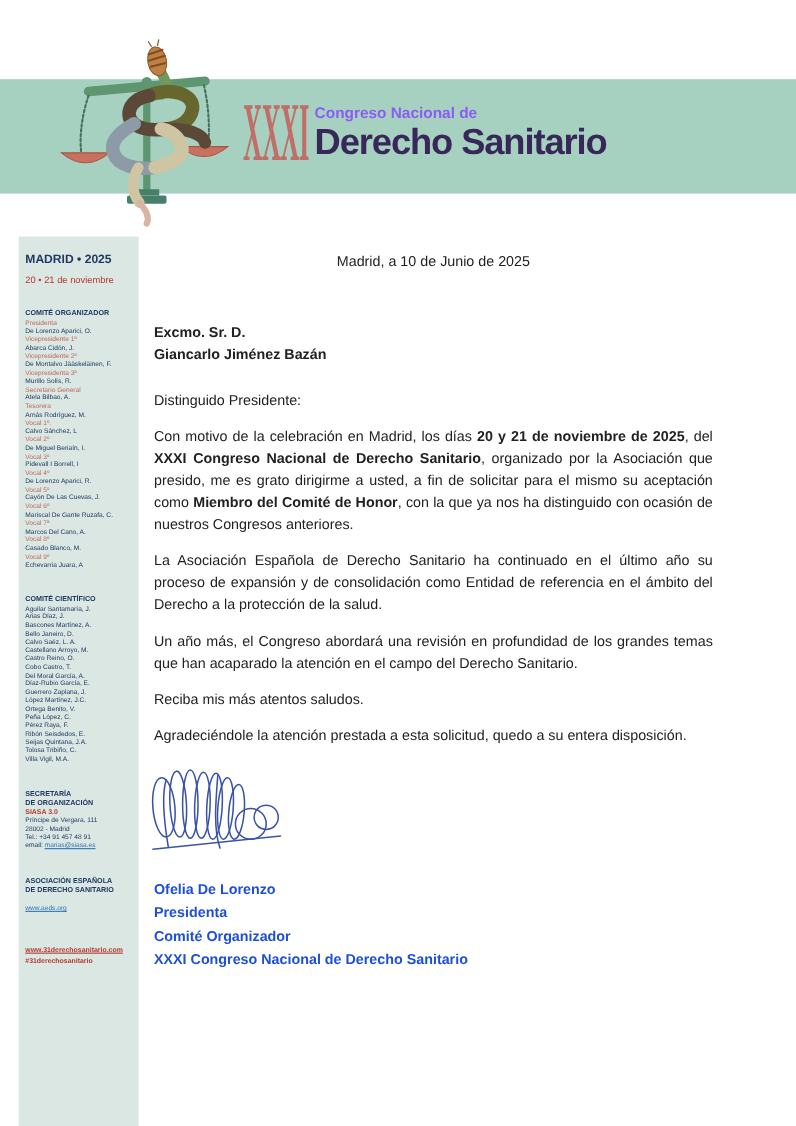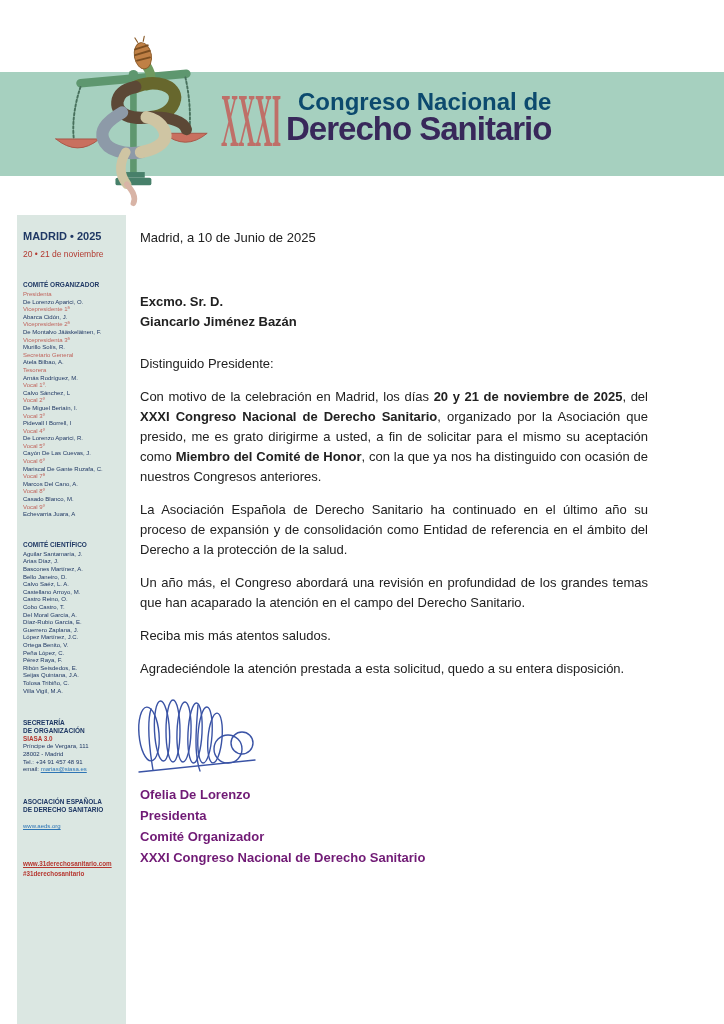--- a/index.html
+++ b/index.html
@@ -5,46 +5,46 @@
   html,body{margin:0;padding:0;background:#888;}
   .page{position:relative;width:724px;height:1024px;background:#ffffff;overflow:hidden;
         font-family:"Liberation Sans",sans-serif;}
   
   .band{position:absolute;left:0;top:72px;width:724px;height:104px;background:#a6d0bf;}
   .logo{position:absolute;left:54px;top:31px;width:156px;height:180px;}
   .congress-number{position:absolute;left:221px;top:90px;color:#bf6f68;
         font-family:"Liberation Serif",serif;font-weight:bold;font-size:76px;line-height:60px;
         display:inline-block;transform:scaleX(.32);transform-origin:0 0;letter-spacing:-2px;}
   .title-lines{position:absolute;left:286px;top:92px;}
-  .title-l1{color:#0c4a6e;font-weight:bold;font-size:24px;line-height:20px;letter-spacing:0;text-align:right;}
+  .title-l1{color:#8b5cf6;font-weight:bold;font-size:14px;line-height:20px;letter-spacing:0;}
   .title-l2{color:#38285a;font-weight:bold;font-size:33px;line-height:33px;letter-spacing:-1px;}
   
   .sidebar{position:absolute;left:17px;top:215px;width:109px;height:822px;background:#dbe7e2;
         box-sizing:border-box;padding:15px 4px 0 6px;color:#1f3864;overflow:hidden;}
   .sb-city{font-weight:bold;font-size:11px;line-height:13px;color:#1f3864;}
   .sb-dates{font-weight:normal;font-size:8.5px;line-height:10px;color:#b23a30;margin-top:6px;}
   .sb-h{font-weight:bold;font-size:6.5px;line-height:8px;color:#1f3864;margin-top:22px;margin-bottom:2px;}
   .sb-h2{font-weight:bold;font-size:6.5px;line-height:8px;color:#1f3864;margin-top:24px;}
   .sb-role{font-size:6px;line-height:7.6px;color:#c0655d;}
   .sb-name{font-size:6px;line-height:7.6px;color:#203864;}
   .sb-t{font-size:6px;line-height:7.8px;color:#203864;}
   .sb-red-b{font-weight:bold;font-size:6.3px;line-height:8px;color:#b63730;}
   a.sb-blue{color:#2e75b5;text-decoration:underline;font-size:6px;cursor:pointer;}
   a.sb-redlink{color:#b63730;font-weight:bold;font-size:6.3px;line-height:8px;text-decoration:underline;cursor:pointer;display:inline-block;}
   .sb-hash{color:#b63730;font-weight:bold;font-size:6.3px;line-height:8px;}.gap20{height:20px;}
   
   .content{position:absolute;left:140px;top:228px;width:508px;color:#212121;
         font-size:13px;line-height:20px;}
-  .date{text-align:left;margin:0 0 44px 0;}
+  .date{text-align:center;margin:0 0 44px 0;}
   .addr{margin:0 0 22px 0;font-weight:bold;}
   .bi{}
   .content p{margin:0 0 13px 0;}
   .just{text-align:justify;}
   .sig-svg{display:block;margin:-2px 0 0 -4px;}
-  .signblock{font-weight:bold;margin-top:8px;line-height:21px;color:#701a75;}
+  .signblock{font-weight:bold;margin-top:22px;line-height:21px;color:#1d4ed8;}
 </style>
 </head>
 <body>
 
 <div class="page">
 
   <div class="band"></div>
 
   <svg class="logo" viewBox="-12 0 165 182" xmlns="http://www.w3.org/2000/svg">
     <g fill="none" stroke-linecap="round">

